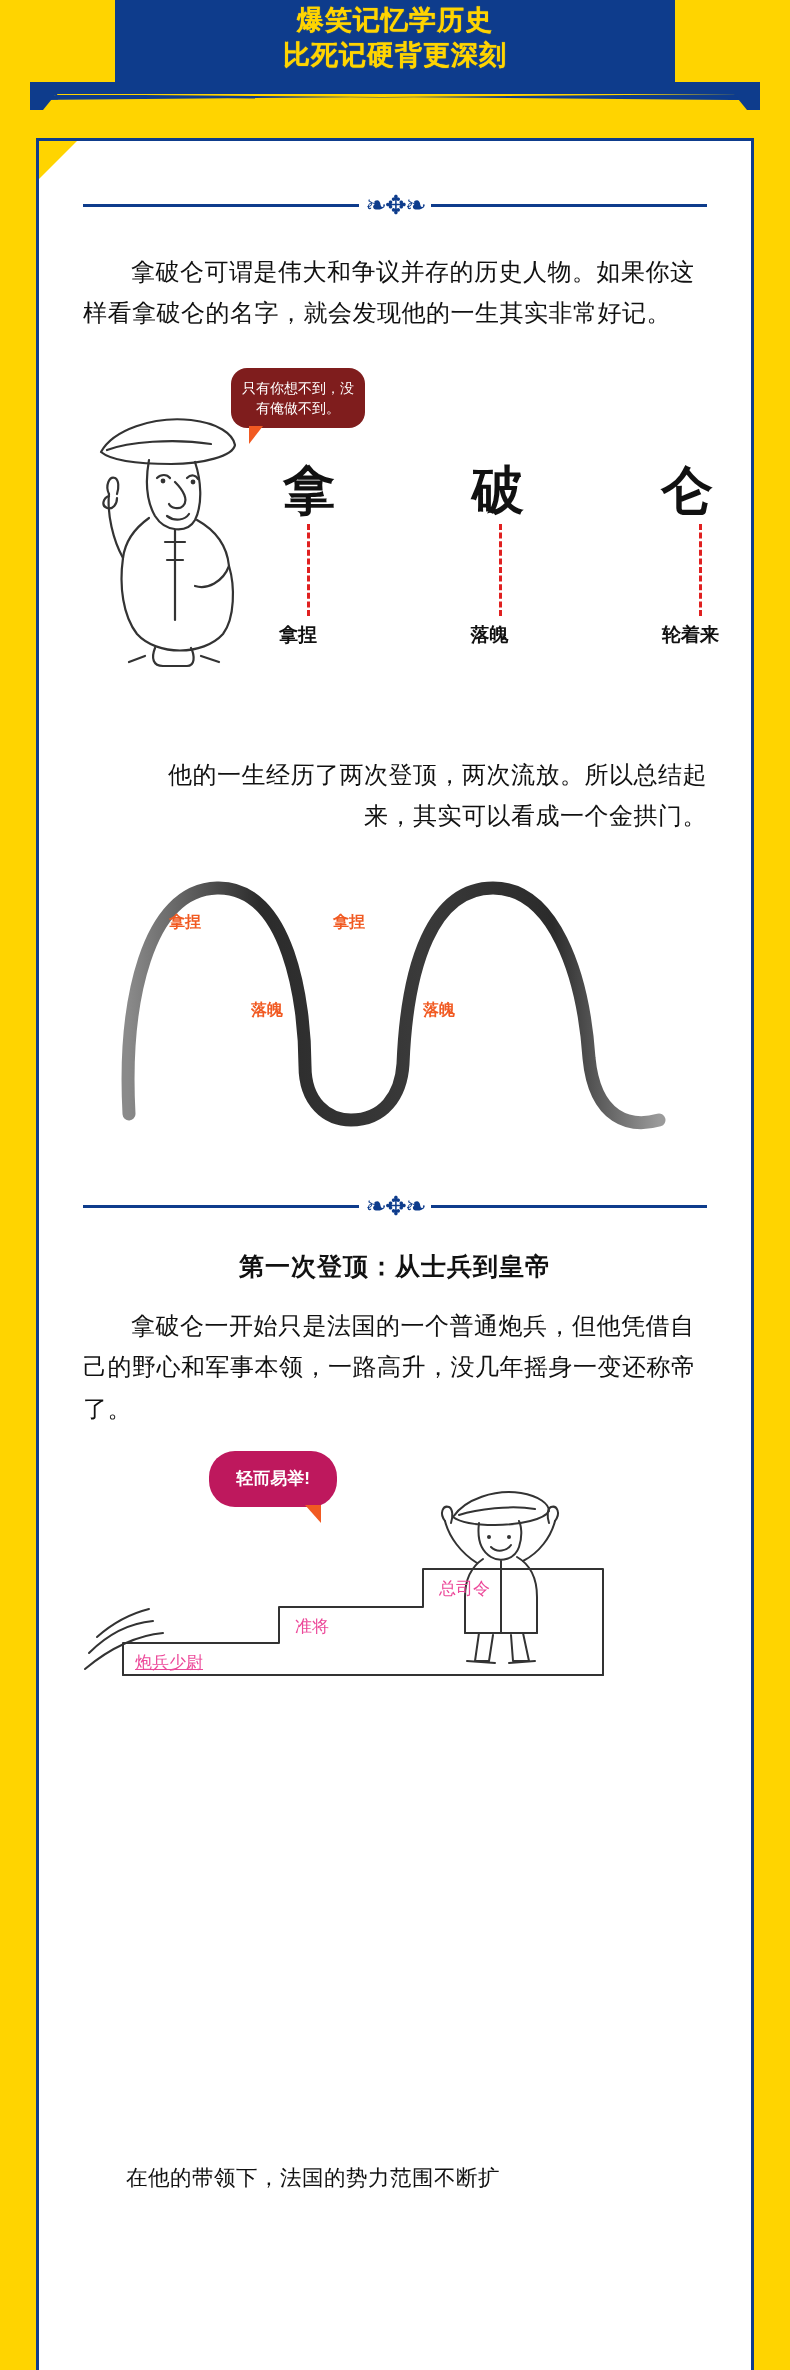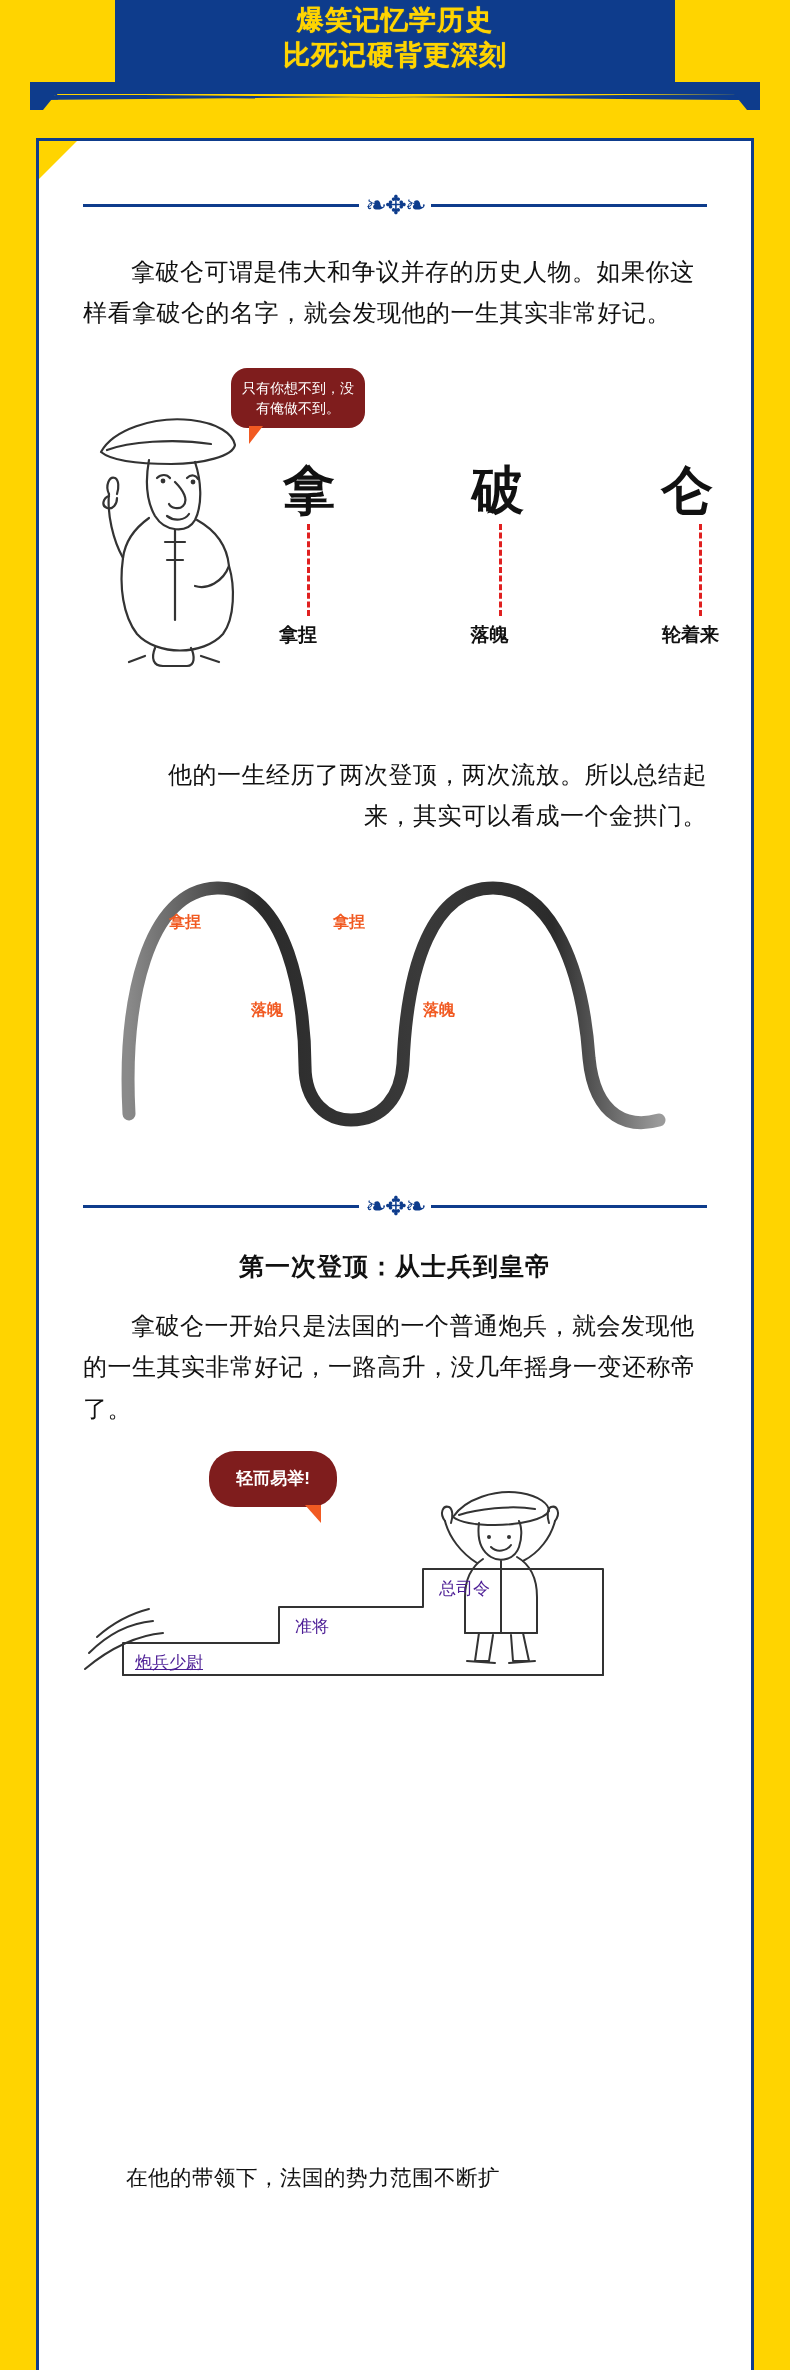--- a/index.html
+++ b/index.html
@@ -214,41 +214,41 @@
   }
 
   
   .fig-stairs { position: relative; height: 280px; margin-top: 18px; }
   .bubble2 {
     position: absolute;
     left: 126px;
     top: 4px;
     width: 128px;
     height: 56px;
-    background: #7f1d1d;
+    background: #be185d;
     color: #fff;
     border-radius: 26px;
     display: flex;
     align-items: center;
     justify-content: center;
     font-size: 17px;
     font-weight: bold;
   }
   .bubble2:after {
     content: "";
     position: absolute;
     right: 16px; bottom: -16px;
     border-width: 18px 0 0 16px;
     border-style: solid;
     border-color: #F15A22 transparent transparent transparent;
   }
   .stair-label {
     position: absolute;
     font-size: 17px;
-    color: #4c1d95;
+    color: #ec4899;
   }
 
   .last-text {
     position: absolute;
     left: 44px;
     top: 2168px;
     width: 630px;
     font-size: 21.5px;
     line-height: 1.6;
     color: #111;
@@ -367,21 +367,21 @@
     </div>
 
     <div class="divider" style="margin-top:14px;">
       <div class="rule"></div>
       <div class="orn">❧✥❧</div>
       <div class="rule"></div>
     </div>
 
     <h2 class="section-title" style="margin-top:22px;">第一次登顶：从士兵到皇帝</h2>
 
-    <p class="body-text" style="margin-top:22px;">拿破仑一开始只是法国的一个普通炮兵，就会发现他的一生其实非常好记，一路高升，没几年摇身一变还称帝了。</p>
+    <p class="body-text" style="margin-top:22px;">拿破仑一开始只是法国的一个普通炮兵，但他凭借自己的野心和军事本领，一路高升，没几年摇身一变还称帝了。</p>
 
     <div class="fig-stairs">
 
       <div class="bubble2">轻而易举!</div>
 
       <svg width="630" height="270" viewBox="0 0 630 270">
         <g fill="none" stroke="#333" stroke-width="2" stroke-linecap="round" stroke-linejoin="round">
 
           <path d="M40 228 L40 196 L196 196 L196 160 L340 160 L340 122 L520 122 L520 228 Z"></path>
           <path d="M40 228 L520 228"></path>

